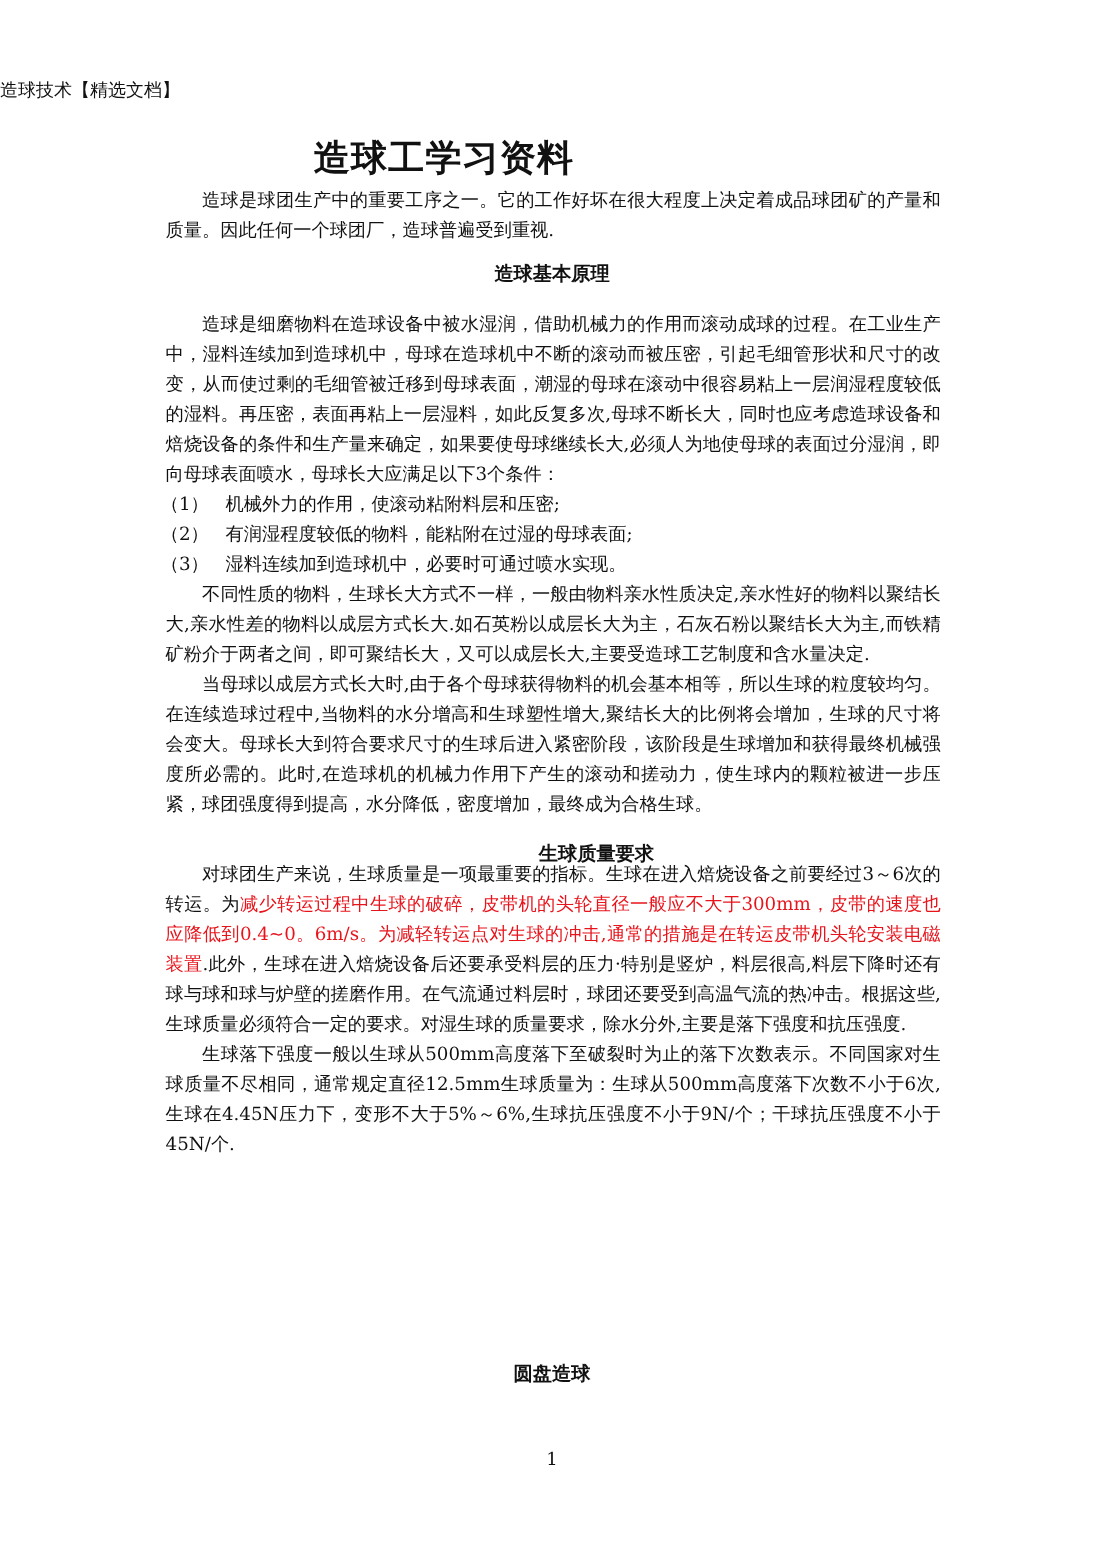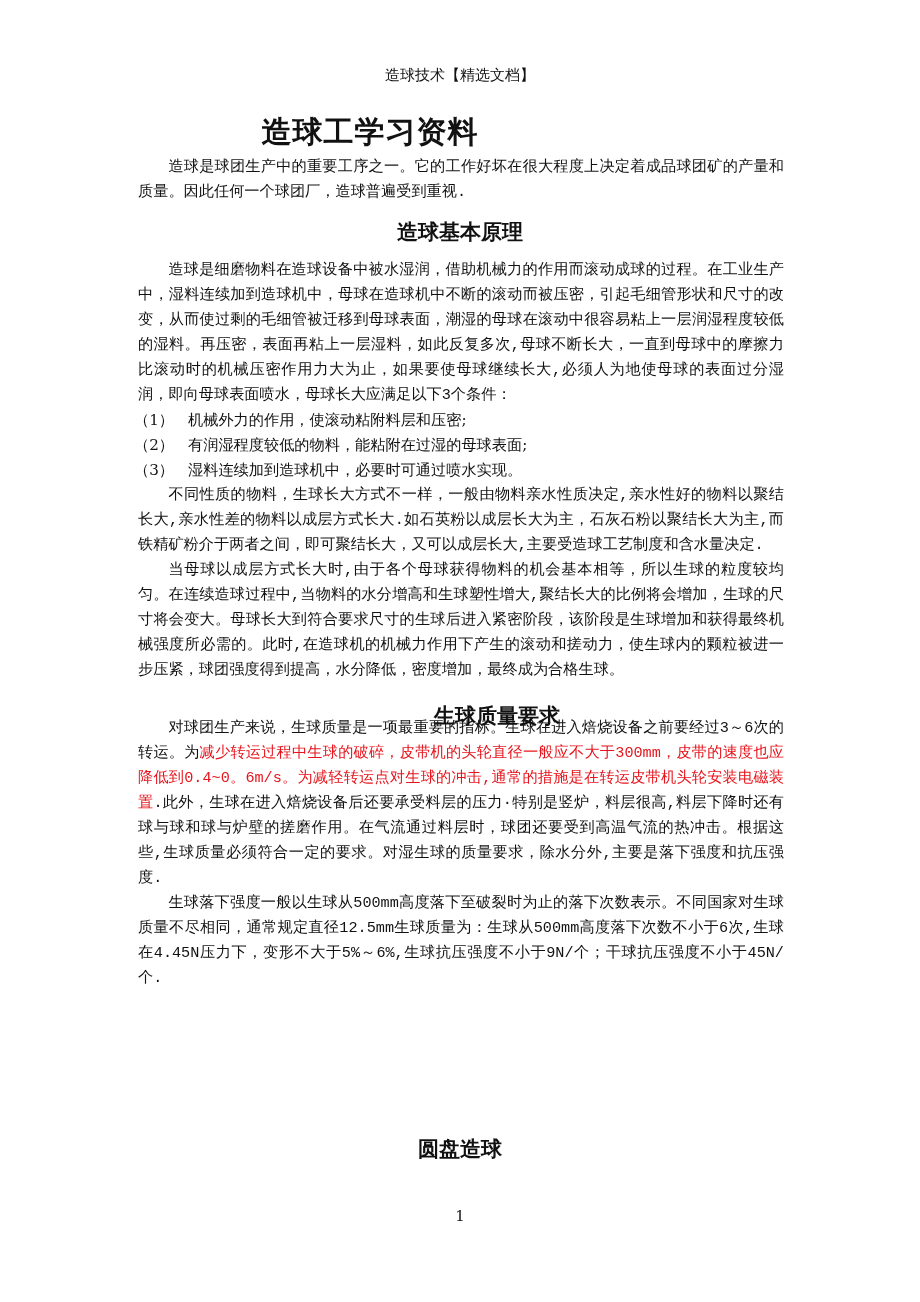--- a/index.html
+++ b/index.html
@@ -1,27 +1,27 @@
 <!DOCTYPE html>
 <html><head>
 <meta charset="utf-8">
 <style>
   html, body { margin: 0; padding: 0; background: #ffffff; }
   body { width: 920px; height: 1302px; position: relative; overflow: hidden;
          font-family: "DejaVu Serif", "Liberation Serif", serif; color: #111; }
   .page { position: absolute; left: 0; top: 0; width: 920px; height: 1302px; }
-  .header { position: absolute; top: 66px; left: 0; width: 920px; text-align: center;
+  .header { position: absolute; top: 66px; left: 0; width: 920px; text-align: left;
             font-size: 15px; }
   .title { position: absolute; top: 112px; left: 0; width: 740px; text-align: center;
            font-size: 30px; font-weight: bold; font-family: "DejaVu Sans", sans-serif; letter-spacing: 1px; }
-  .h2 { position: absolute; left: 0; width: 920px; text-align: center; font-size: 21px;
+  .h2 { position: absolute; left: 0; width: 920px; text-align: center; font-size: 16px;
         font-weight: bold; font-family: "DejaVu Sans", sans-serif; }
   .body { position: absolute; left: 138px; width: 646px; font-size: 15.2px; line-height: 25px;
           text-align: justify; text-justify: inter-character; }
-  .body p { margin: 0; text-indent: 2em; font-family: Liberation Mono, monospace; }
+  .body p { margin: 0; text-indent: 2em; }
   .list-item { display: flex; text-indent: 0; }
   .list-item .num { width: 54px; flex: none; margin-left: -4px; }
   .red { color: #e8141c; }
   .footer { position: absolute; top: 1207px; left: 0; width: 920px; text-align: center; font-size: 15px; }
 </style>
 </head>
 <body>
 
 <div class="page">
 
@@ -29,21 +29,21 @@
 
   <div class="title">造球工学习资料</div>
 
   <div class="body" style="top:155px;">
     <p>造球是球团生产中的重要工序之一。它的工作好坏在很大程度上决定着成品球团矿的产量和质量。因此任何一个球团厂，造球普遍受到重视.</p>
   </div>
 
   <div class="h2" style="top:218px;">造球基本原理</div>
 
   <div class="body" style="top:258px;">
-    <p>造球是细磨物料在造球设备中被水湿润，借助机械力的作用而滚动成球的过程。在工业生产中，湿料连续加到造球机中，母球在造球机中不断的滚动而被压密，引起毛细管形状和尺寸的改变，从而使过剩的毛细管被迁移到母球表面，潮湿的母球在滚动中很容易粘上一层润湿程度较低的湿料。再压密，表面再粘上一层湿料，如此反复多次,母球不断长大，一直到母球中的摩擦力比滚动时的机械压密作用力大为止，如果要使母球继续长大,必须人为地使母球的表面过分湿润，即向母球表面喷水，母球长大应满足以下3个条件：</p>
+    <p>造球是细磨物料在造球设备中被水湿润，借助机械力的作用而滚动成球的过程。在工业生产中，湿料连续加到造球机中，母球在造球机中不断的滚动而被压密，引起毛细管形状和尺寸的改变，从而使过剩的毛细管被迁移到母球表面，潮湿的母球在滚动中很容易粘上一层润湿程度较低的湿料。再压密，表面再粘上一层湿料，如此反复多次,母球不断长大，同时也应考虑造球设备和焙烧设备的条件和生产量来确定，如果要使母球继续长大,必须人为地使母球的表面过分湿润，即向母球表面喷水，母球长大应满足以下3个条件：</p>
     <div class="list-item">
       <span class="num">（1）</span>
       <span>机械外力的作用，使滚动粘附料层和压密;</span>
     </div>
     <div class="list-item">
       <span class="num">（2）</span>
       <span>有润湿程度较低的物料，能粘附在过湿的母球表面;</span>
     </div>
     <div class="list-item">
       <span class="num">（3）</span>

